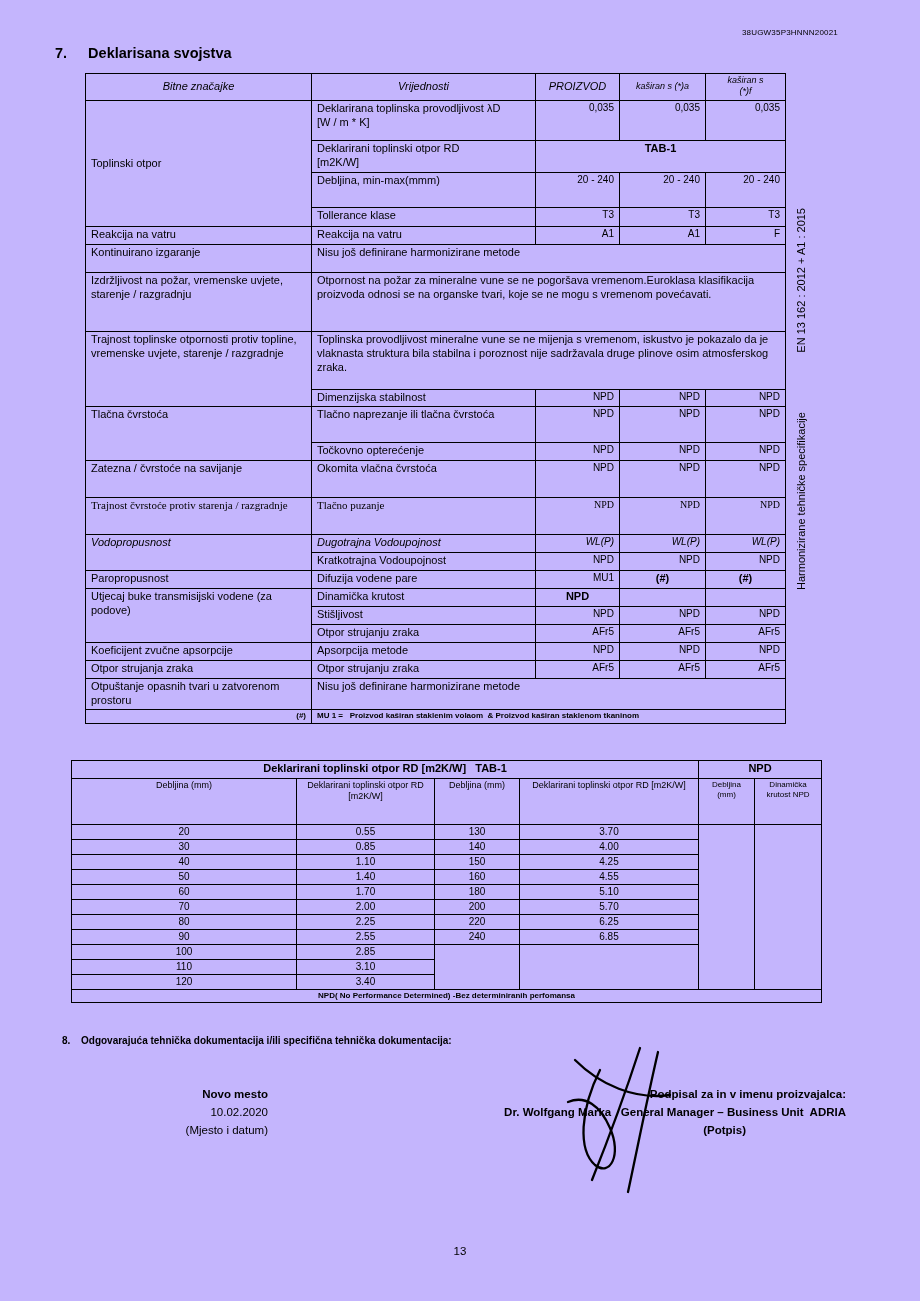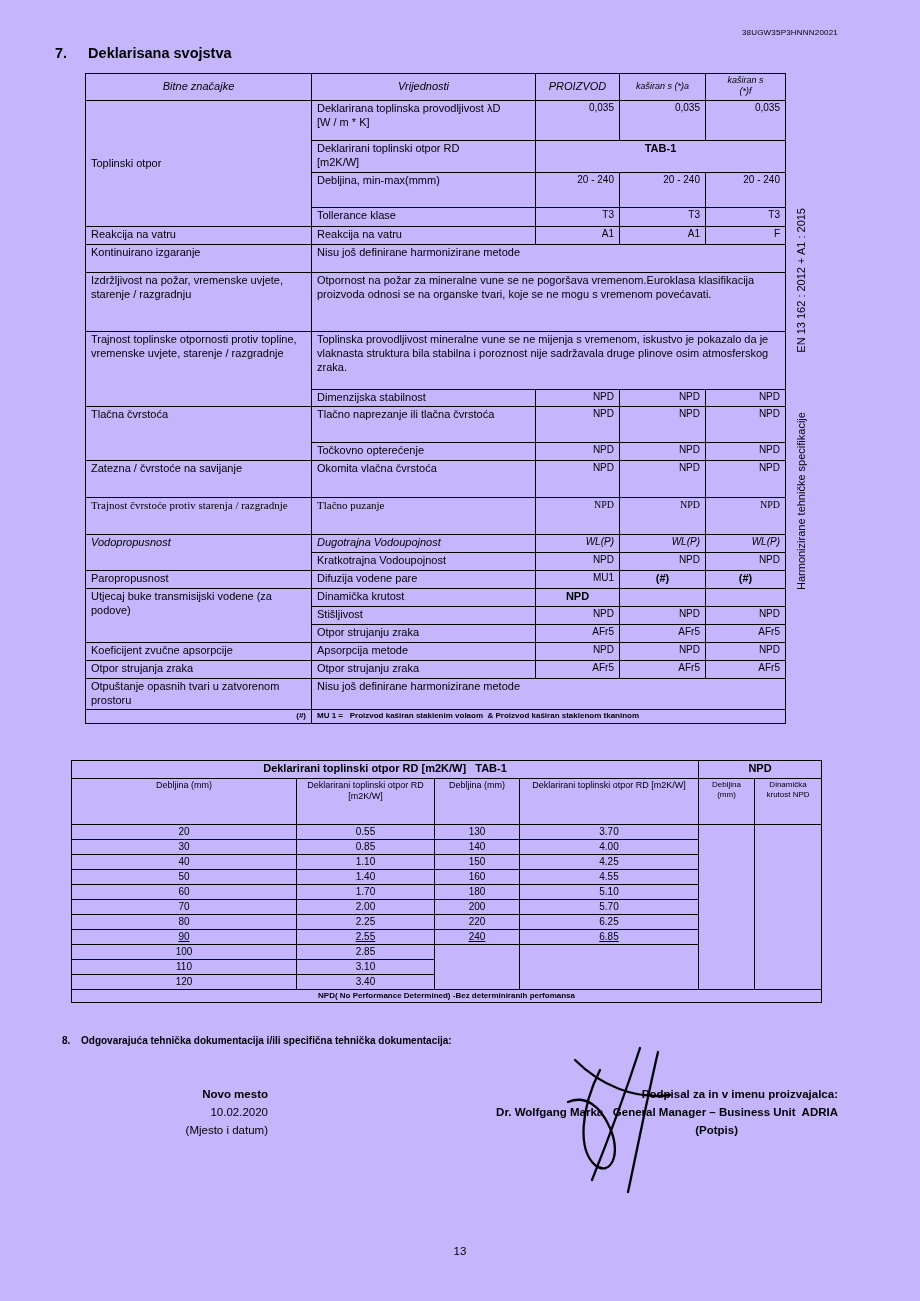--- a/index.html
+++ b/index.html
@@ -37,21 +37,21 @@
     display: flex; justify-content: space-between; align-items: center;
     font-size: 11px; white-space: nowrap;
   }
 
   .s8 { position: absolute; top: 1032px; left: 55px; width: 790px; font-size: 10px; line-height: 17px; }
   .s8-num { display: inline-block; width: 26px; padding-left: 7px; font-weight: bold; }
   .s8-title { font-weight: bold; }
   .s8-body { margin-left: 33px; }
 
   .sig-left { position: absolute; top: 1085px; left: 138px; width: 130px; text-align: right; font-size: 11.5px; line-height: 18px; }
-  .sig-right { position: absolute; top: 1085px; right: 82px; text-align: right; font-weight: bold; font-size: 11.5px; line-height: 18px; }
+  .sig-right { position: absolute; top: 1085px; right: 74px; text-align: right; font-weight: bold; font-size: 11.5px; line-height: 18px; }
   .potpis { padding-right: 100px; }
   .sig-svg { position: absolute; left: 540px; top: 1040px; width: 160px; height: 160px; }
 
   .pageno { position: absolute; top: 1245px; left: 0; width: 100%; text-align: center; font-size: 11.5px; }
 </style>
 </head>
 <body>
 
 <div class="page">
 
@@ -286,21 +286,21 @@
           <td class="dv">2.00</td>
           <td class="dv">200</td>
           <td class="dv">5.70</td>
         </tr>
         <tr style="height: 14px;">
           <td class="dv">80</td>
           <td class="dv">2.25</td>
           <td class="dv">220</td>
           <td class="dv">6.25</td>
         </tr>
-        <tr style="height: 14px; text-decoration: underline;">
+        <tr style="height: 14px;">
           <td class="dv">90</td>
           <td class="dv">2.55</td>
           <td class="dv">240</td>
           <td class="dv">6.85</td>
         </tr>
         <tr style="height: 14px;">
           <td class="dv">100</td>
           <td class="dv">2.85</td>
           <td class="nb"></td>
           <td class="nb"></td>

